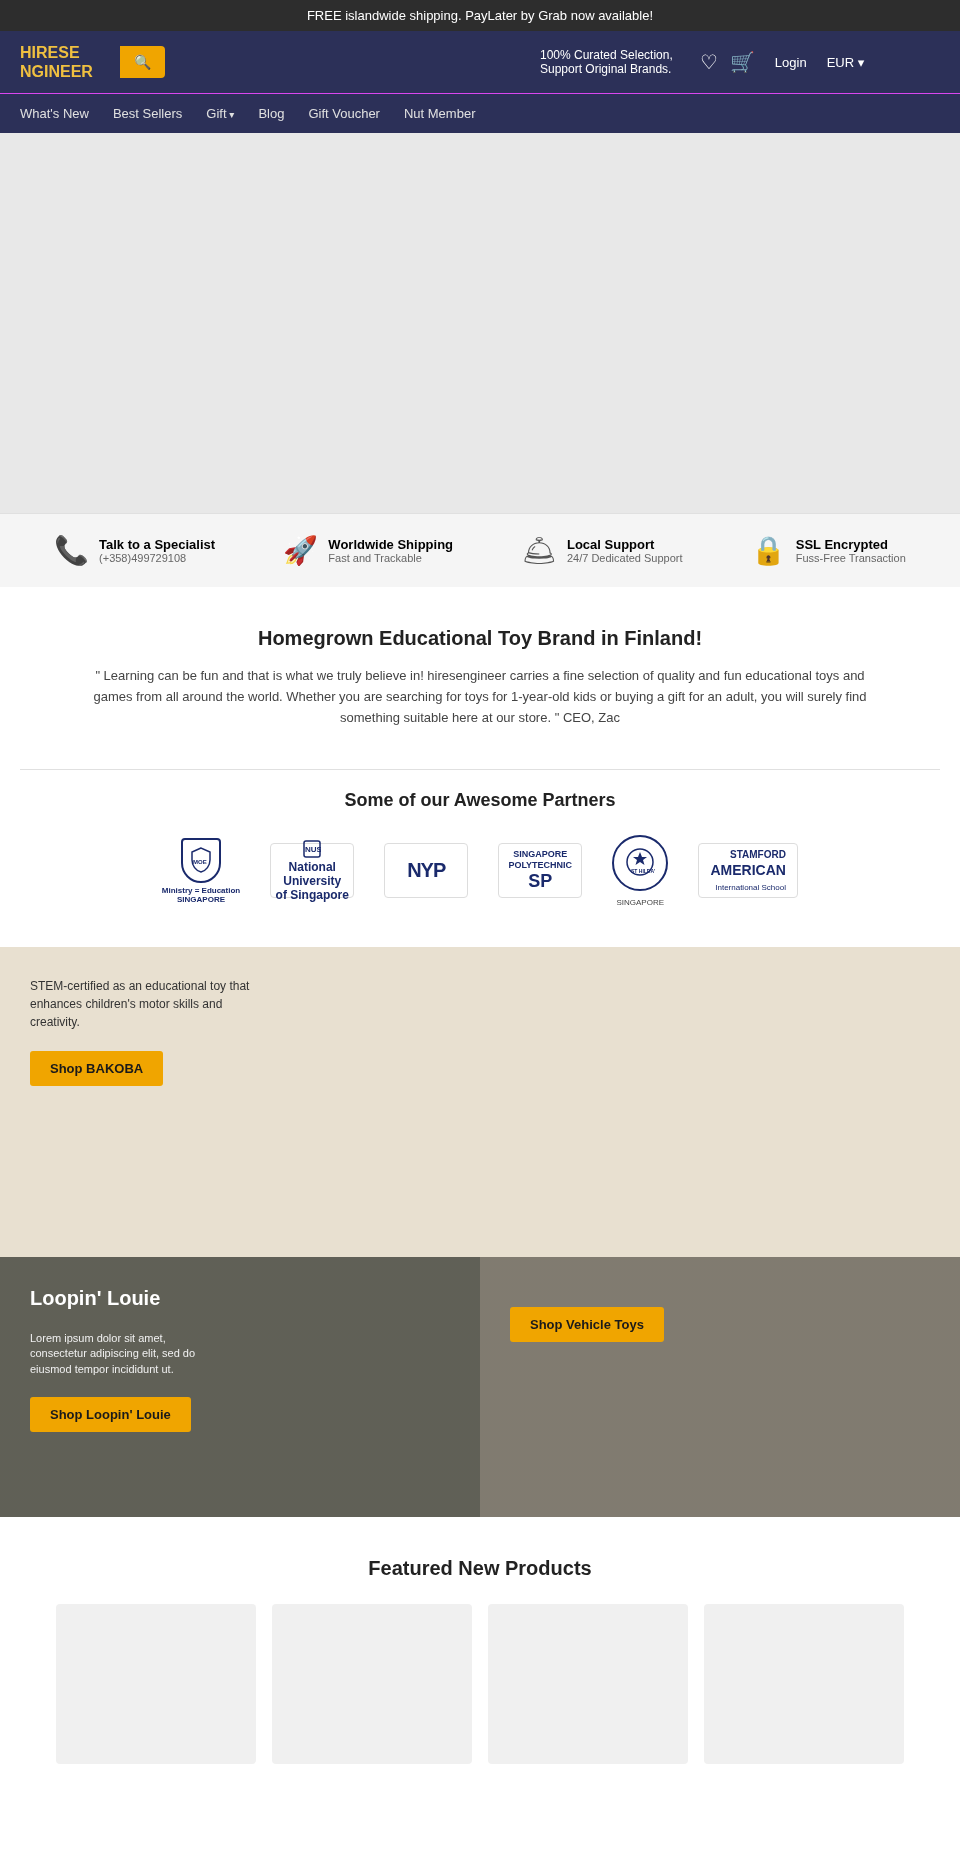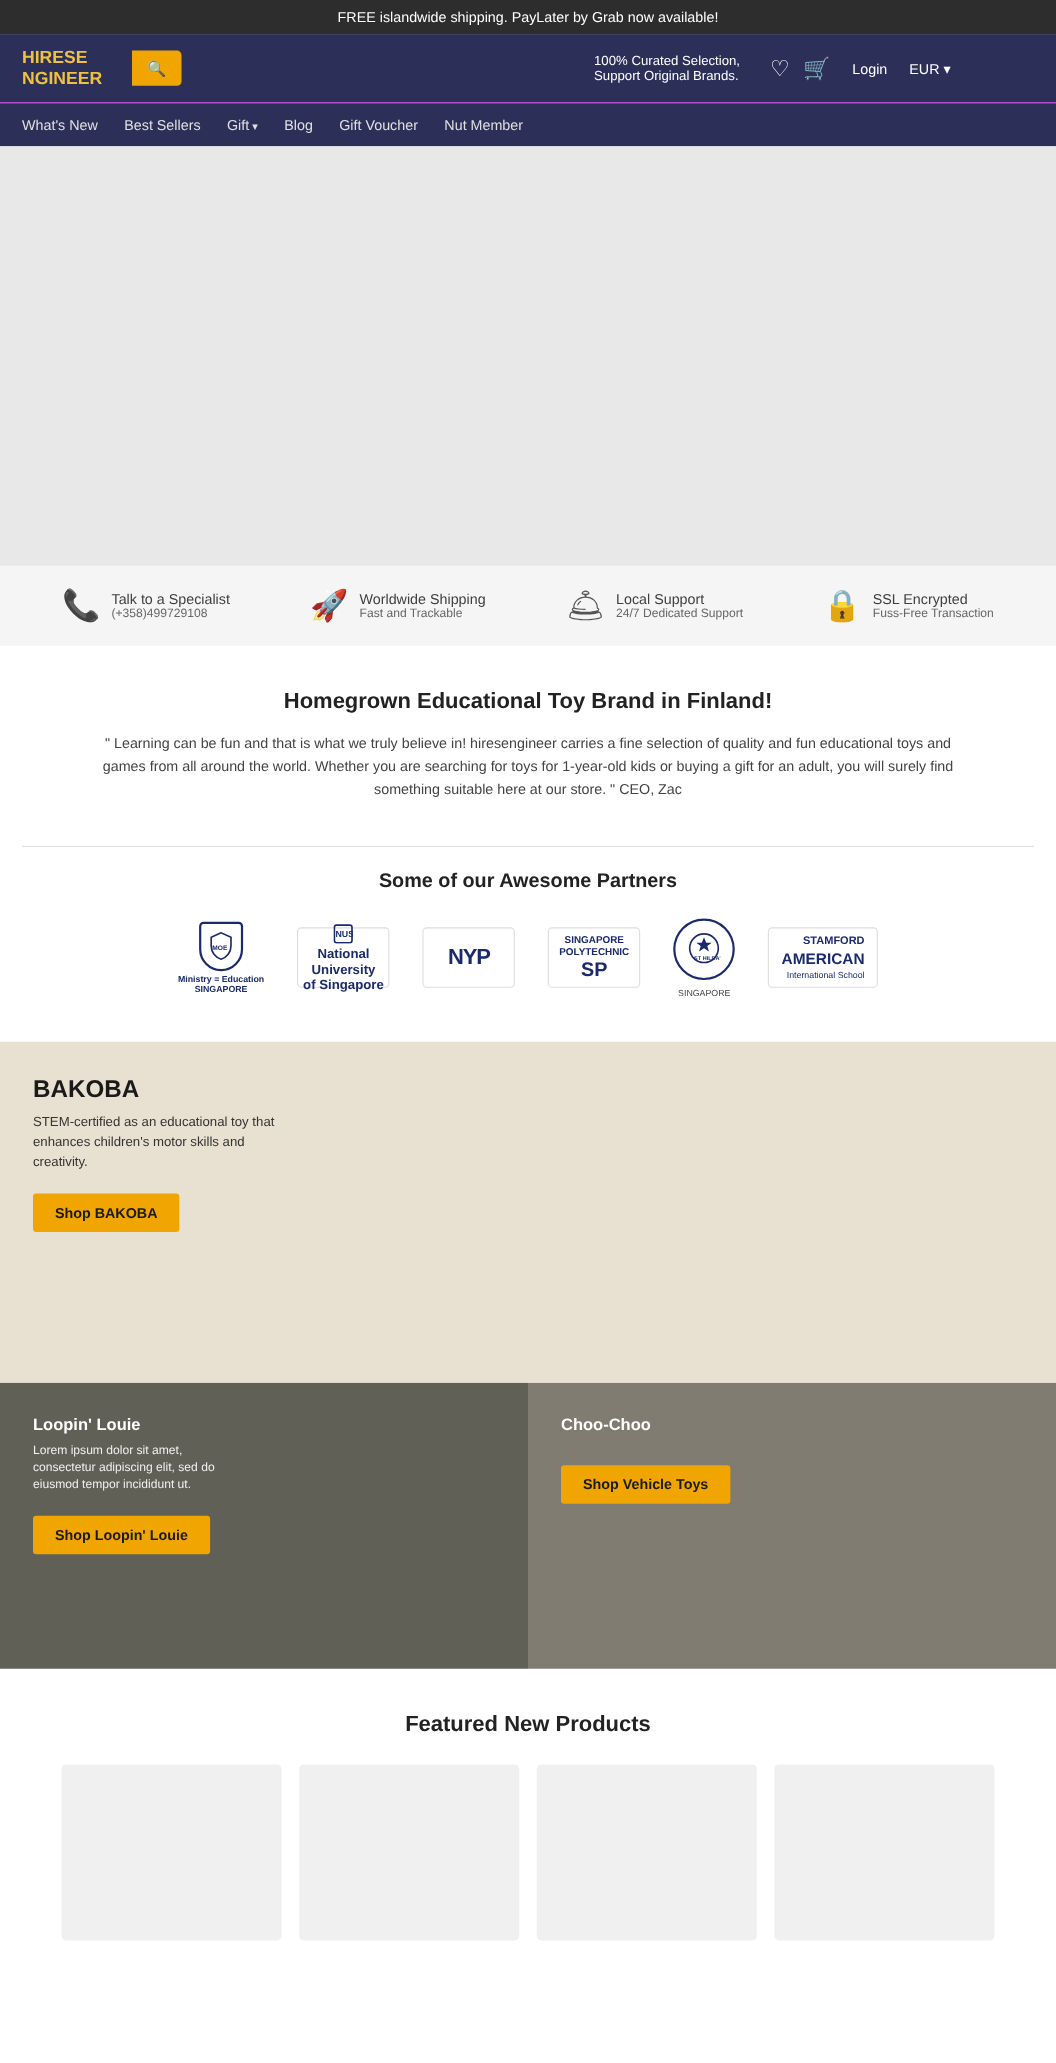--- a/index.html
+++ b/index.html
@@ -114,22 +114,22 @@
       display: flex;
       align-items: center;
       gap: 10px;
     }
     .feature-icon {
       font-size: 28px;
       color: #555;
     }
     .feature-text h4 {
       font-size: 13px;
-      font-weight: normal;
-      color: #404040;
+      font-weight: bold;
+      color: #000000;
     }
     .feature-text p {
       font-size: 11px;
       color: #666;
     }
 
     
     .about-section {
       text-align: center;
       padding: 40px 80px;
@@ -277,24 +277,24 @@
     .secondary-right {
       flex: 1;
       background: linear-gradient(rgba(0,0,0,0.25), rgba(0,0,0,0.25)), #d0c8b8;
       min-height: 240px;
       padding: 30px;
       display: flex;
       flex-direction: column;
       justify-content: flex-start;
     }
     .secondary-title {
-      font-size: 15px;
+      font-size: 20px;
       font-weight: 900;
       color: #fff;
-      margin-bottom: 8px;
+      margin-bottom: 21px;
     }
     .secondary-desc {
       font-size: 11px;
       color: #f0f0f0;
       margin-bottom: 20px;
       max-width: 180px;
       line-height: 1.4;
     }
 
     
@@ -518,37 +518,35 @@
     </div>
 
   </div>
 </div>
 
 <div class="promo-banners">
 
 
   <div class="promo-right bakoba-bg" style="background: #e8e0d0; min-height: 260px;">
     <div class="promo-right" style="background: transparent; padding: 0;">
-      <div class="promo-brand" style="font-size:22px; font-weight:900; color:#1a1a1a; margin-bottom:8px;">BAKOBA</div>
       <div class="promo-desc" style="font-size:12px; color:#333; max-width:220px; margin-bottom:20px; line-height:1.5;">STEM-certified as an educational toy that enhances children's motor skills and creativity.</div>
       <button class="promo-btn">Shop BAKOBA</button>
     </div>
   </div>
 </div>
 
 <div class="secondary-banners">
 
   <div class="secondary-left" style="background: linear-gradient(rgba(0,0,0,0.4), rgba(0,0,0,0.4)), #a0a090; min-height: 260px;">
     <div class="secondary-title">Loopin' Louie</div>
     <div class="secondary-desc">Lorem ipsum dolor sit amet, consectetur adipiscing elit, sed do eiusmod tempor incididunt ut.</div>
     <button class="promo-btn">Shop Loopin' Louie</button>
   </div>
 
   <div class="secondary-right" style="background: linear-gradient(rgba(0,0,0,0.3), rgba(0,0,0,0.3)), #b8b0a0; min-height: 260px;">
-    <div class="secondary-title">Choo-Choo</div>
     <div class="secondary-desc"></div>
     <button class="promo-btn">Shop Vehicle Toys</button>
   </div>
 </div>
 
 <div class="featured-section">
   <h3>Featured New Products</h3>
   <div class="featured-grid">
     <div class="product-card"></div>
     <div class="product-card"></div>

